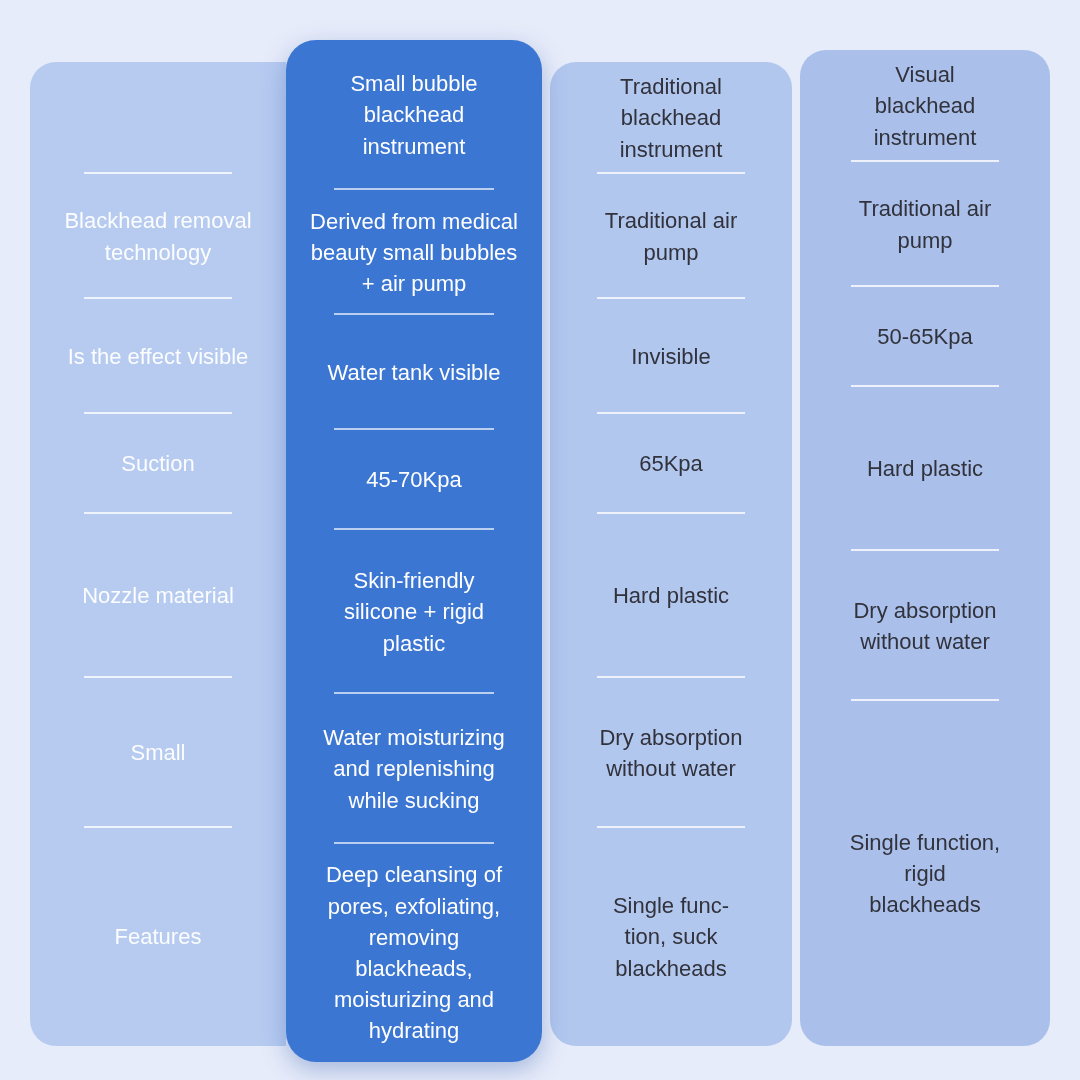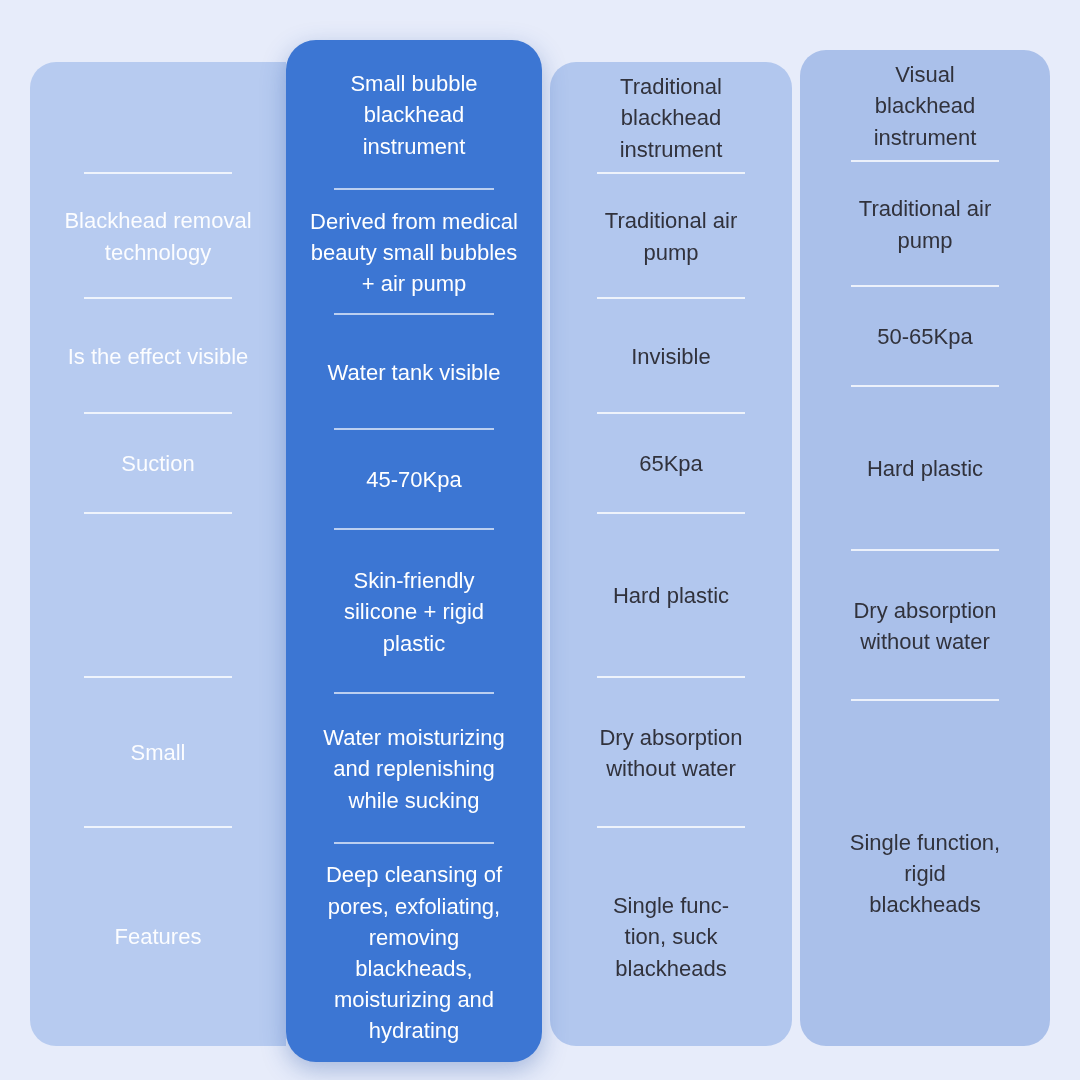--- a/index.html
+++ b/index.html
@@ -46,20 +46,21 @@
       </div>
       <div class="cell r2">
         <div class="cell-text">Is the effect visible</div>
         <div class="divider"></div>
       </div>
       <div class="cell r3">
         <div class="cell-text">Suction</div>
         <div class="divider"></div>
       </div>
       <div class="cell r4">
+        <div class="cell-text">Nozzle material</div>
         <div class="divider"></div>
       </div>
       <div class="cell r5">
         <div class="cell-text">Small</div>
         <div class="divider"></div>
       </div>
       <div class="cell r6">
         <div class="cell-text">Features</div>
       </div>
     </div>

